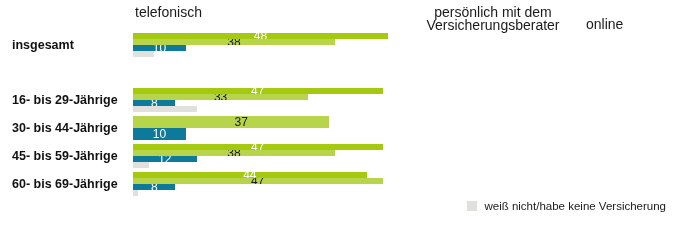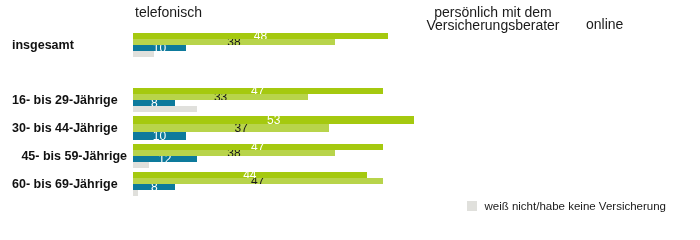--- a/index.html
+++ b/index.html
@@ -184,32 +184,29 @@
             <span class="seg-value">8</span>
           </div>
           <div class="seg seg-weissnicht" style="width: 12%;">
             <span class="seg-value"></span>
           </div>
         </div>
       </div>
       <div class="row" style="top: 116px;">
         <div class="row-label">30- bis 44-Jährige</div>
         <div class="bar">
-          <div class="seg seg-telefonisch" style="width: 53%;">
-            <span class="seg-value">53</span>
-          </div>
           <div class="seg seg-persoenlich" style="width: 37%; padding-left: 20px;">
             <span class="seg-value">37</span>
           </div>
           <div class="seg seg-online" style="width: 10%;">
             <span class="seg-value">10</span>
           </div>
         </div>
       </div>
-      <div class="row" style="top: 144px; text-align: right;">
+      <div class="row" style="top: 144px;">
         <div class="row-label">45- bis 59-Jährige</div>
         <div class="bar">
           <div class="seg seg-telefonisch" style="width: 47%;">
             <span class="seg-value">47</span>
           </div>
           <div class="seg seg-persoenlich" style="width: 38%;">
             <span class="seg-value">38</span>
           </div>
           <div class="seg seg-online" style="width: 12%;">
             <span class="seg-value">12</span>

